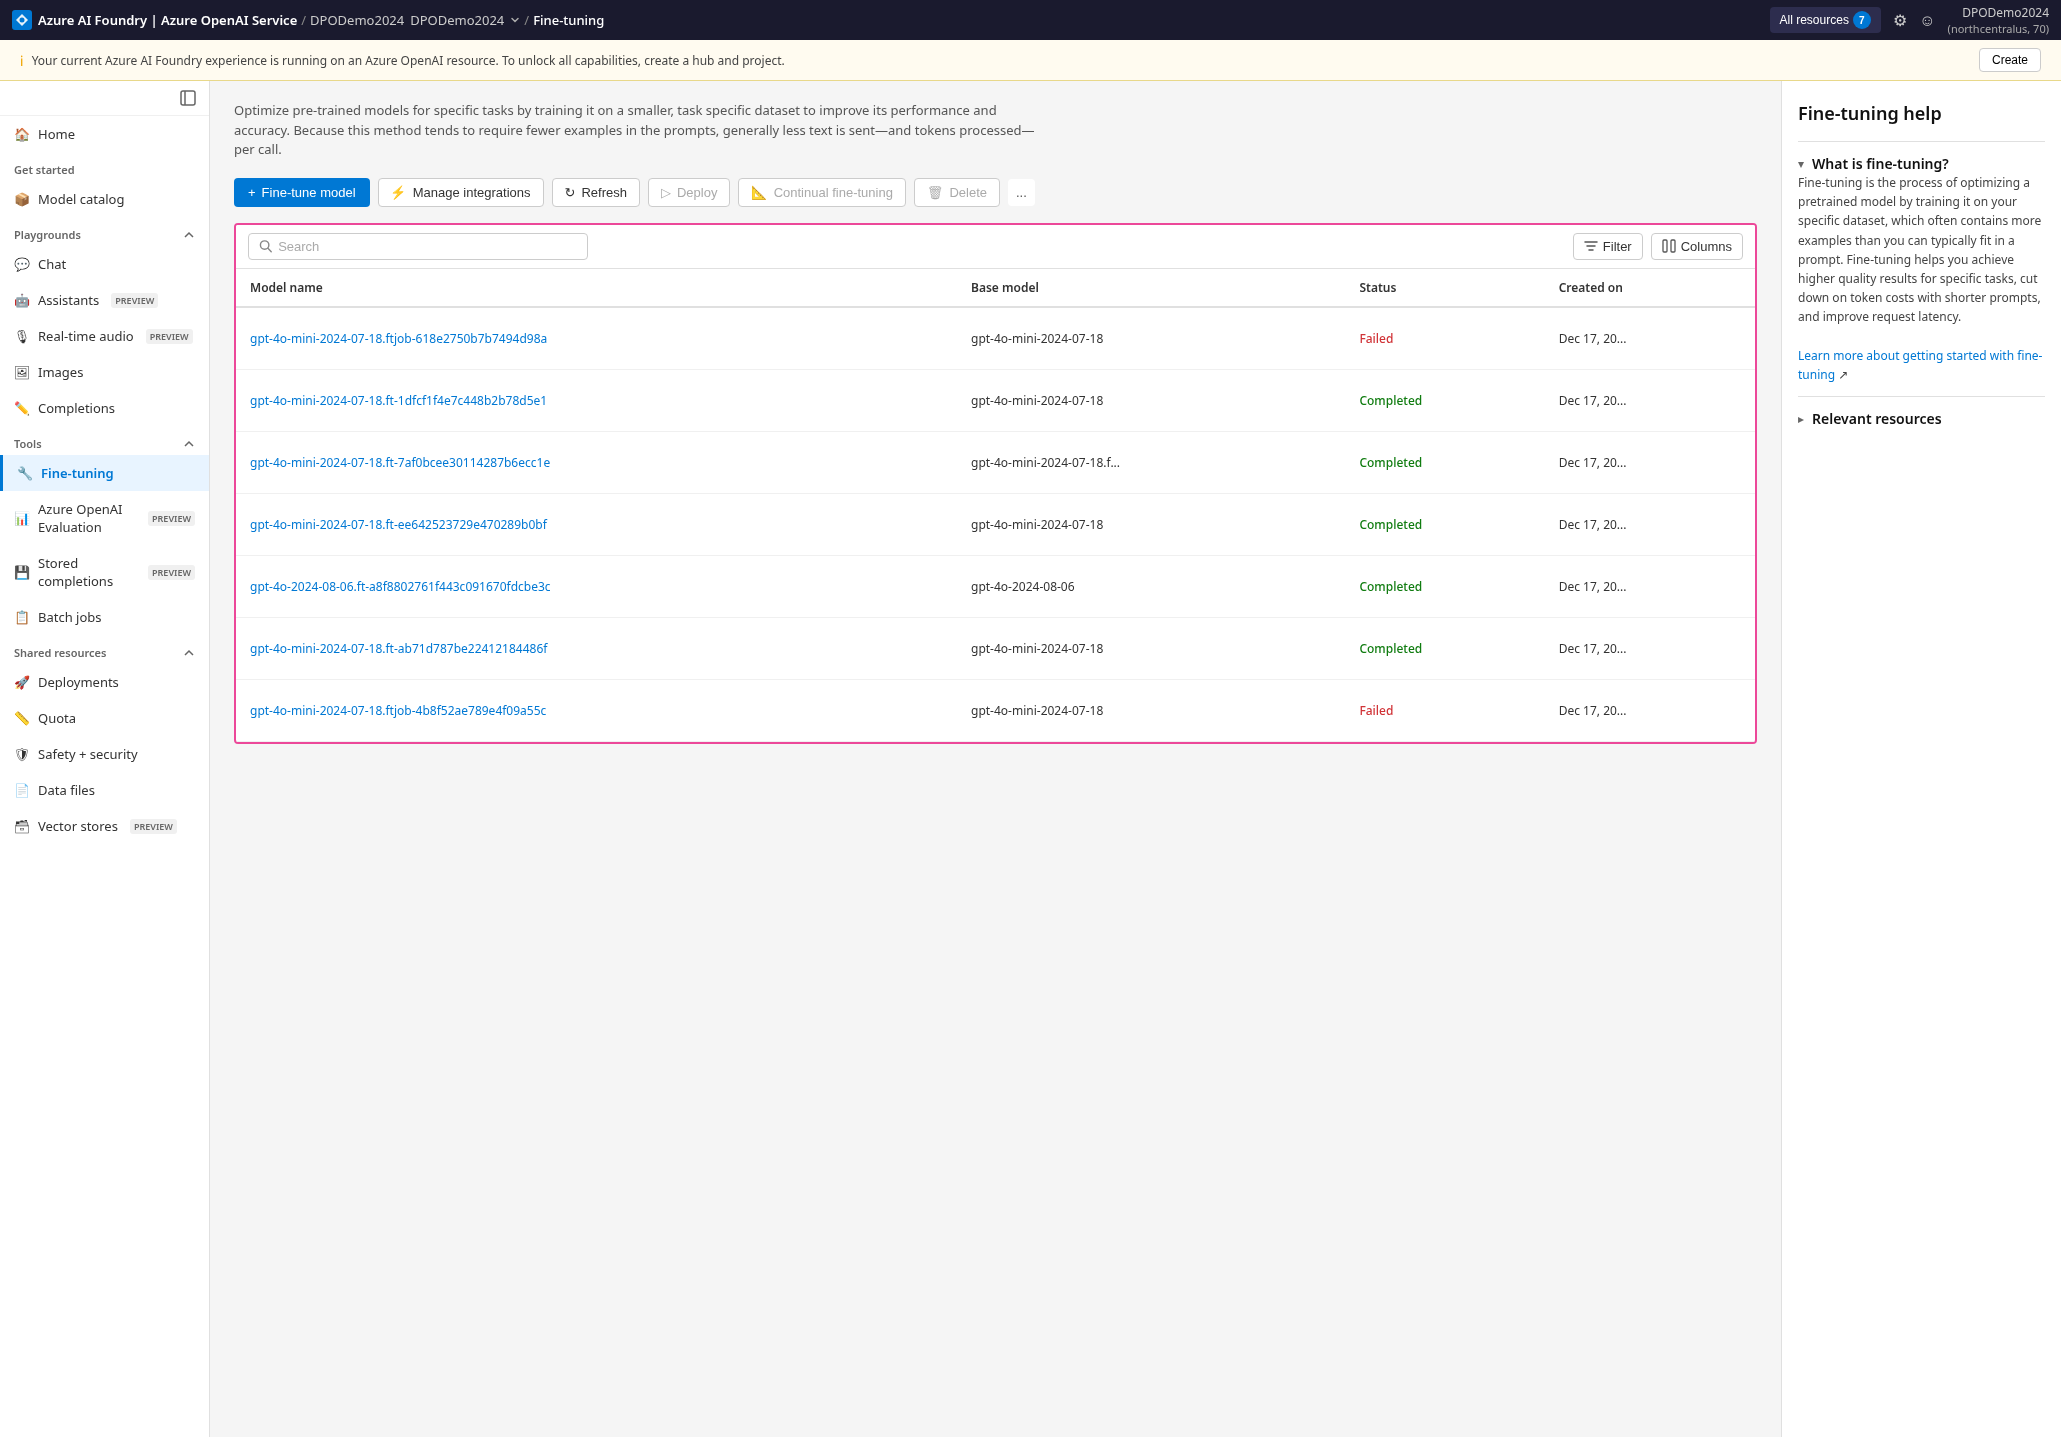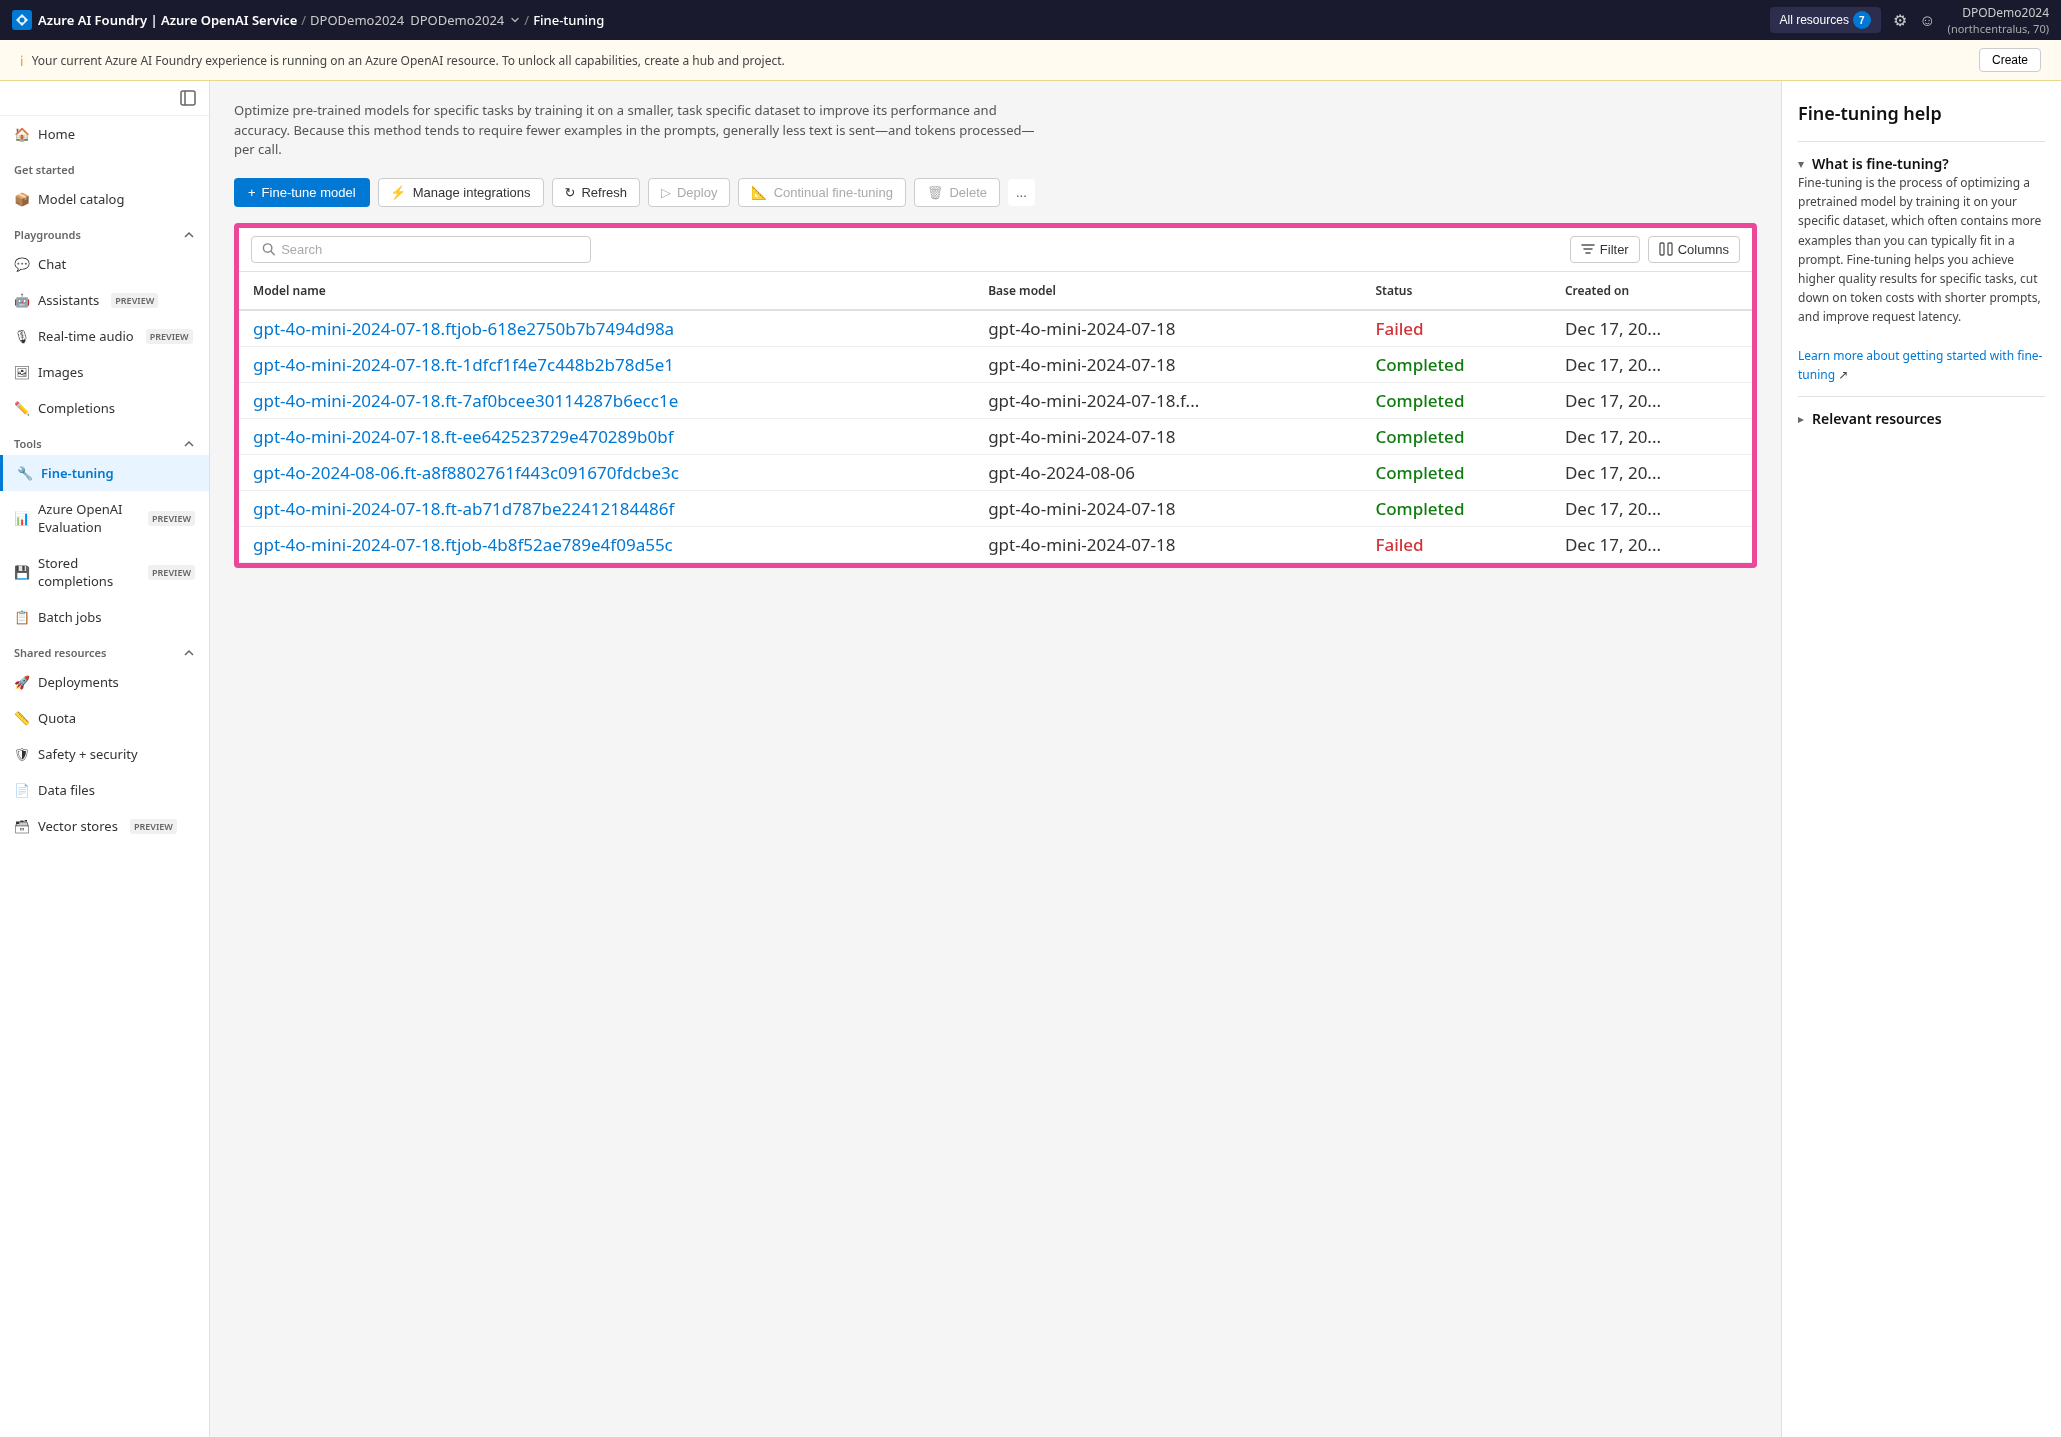--- a/index.html
+++ b/index.html
@@ -54,26 +54,26 @@
     
     .search-area { display: flex; align-items: center; gap: 8px; margin-bottom: 0; padding: 8px 0 8px 0; border-bottom: 1px solid #e0e0e0; }
     .search-box { display: flex; align-items: center; gap: 6px; border: 1px solid #ccc; border-radius: 4px; padding: 5px 10px; width: 340px; background: white; }
     .search-box input { border: none; outline: none; font-size: 13px; color: #333; width: 100%; }
     .search-box input::placeholder { color: #aaa; }
     .search-right { margin-left: auto; display: flex; align-items: center; gap: 8px; }
     .filter-btn { display: flex; align-items: center; gap: 5px; cursor: pointer; font-size: 13px; color: #333; padding: 5px 10px; border: 1px solid #ccc; border-radius: 4px; background: white; }
     .columns-btn { display: flex; align-items: center; gap: 5px; cursor: pointer; font-size: 13px; color: #333; padding: 5px 10px; border: 1px solid #ccc; border-radius: 4px; background: white; }
 
     
-    .table-container { background: white; border: 5px solid #ec4899; border-radius: 4px; overflow: hidden; }
+    .table-container { background: white; border: 2px solid #ec4899; border-radius: 4px; overflow: hidden; }
     .data-table { width: 100%; border-collapse: collapse; }
     .data-table thead tr { border-bottom: 2px solid #e0e0e0; }
     .data-table thead th { padding: 10px 14px; text-align: left; font-weight: 600; font-size: 12px; color: #333; white-space: nowrap; background: white; }
     .data-table tbody tr { border-bottom: 1px solid #f0f0f0; }
-    .data-table tbody td { padding: 6px 14px; font-size: 17px; }
+    .data-table tbody td { padding: 22px 14px; font-size: 12px; }
     .model-link { color: #0078d4; text-decoration: none; cursor: pointer; }
     .status-failed { color: #d13438; font-weight: 500; margin-top: 8px; }
     .status-completed { color: #107c10; font-weight: 500; }
 
     
     .right-panel { width: 280px; background: white; border-left: 1px solid #e0e0e0; padding: 20px 16px; overflow-y: auto; flex-shrink: 0; }
     .right-panel-title { font-size: 18px; font-weight: 600; color: #111; margin-bottom: 16px; }
     .panel-section { border-top: 1px solid #e0e0e0; padding: 12px 0; }
     .panel-section-header { display: flex; align-items: center; gap: 8px; cursor: pointer; }
     .panel-section-header .chevron { color: #666; font-size: 12px; }

